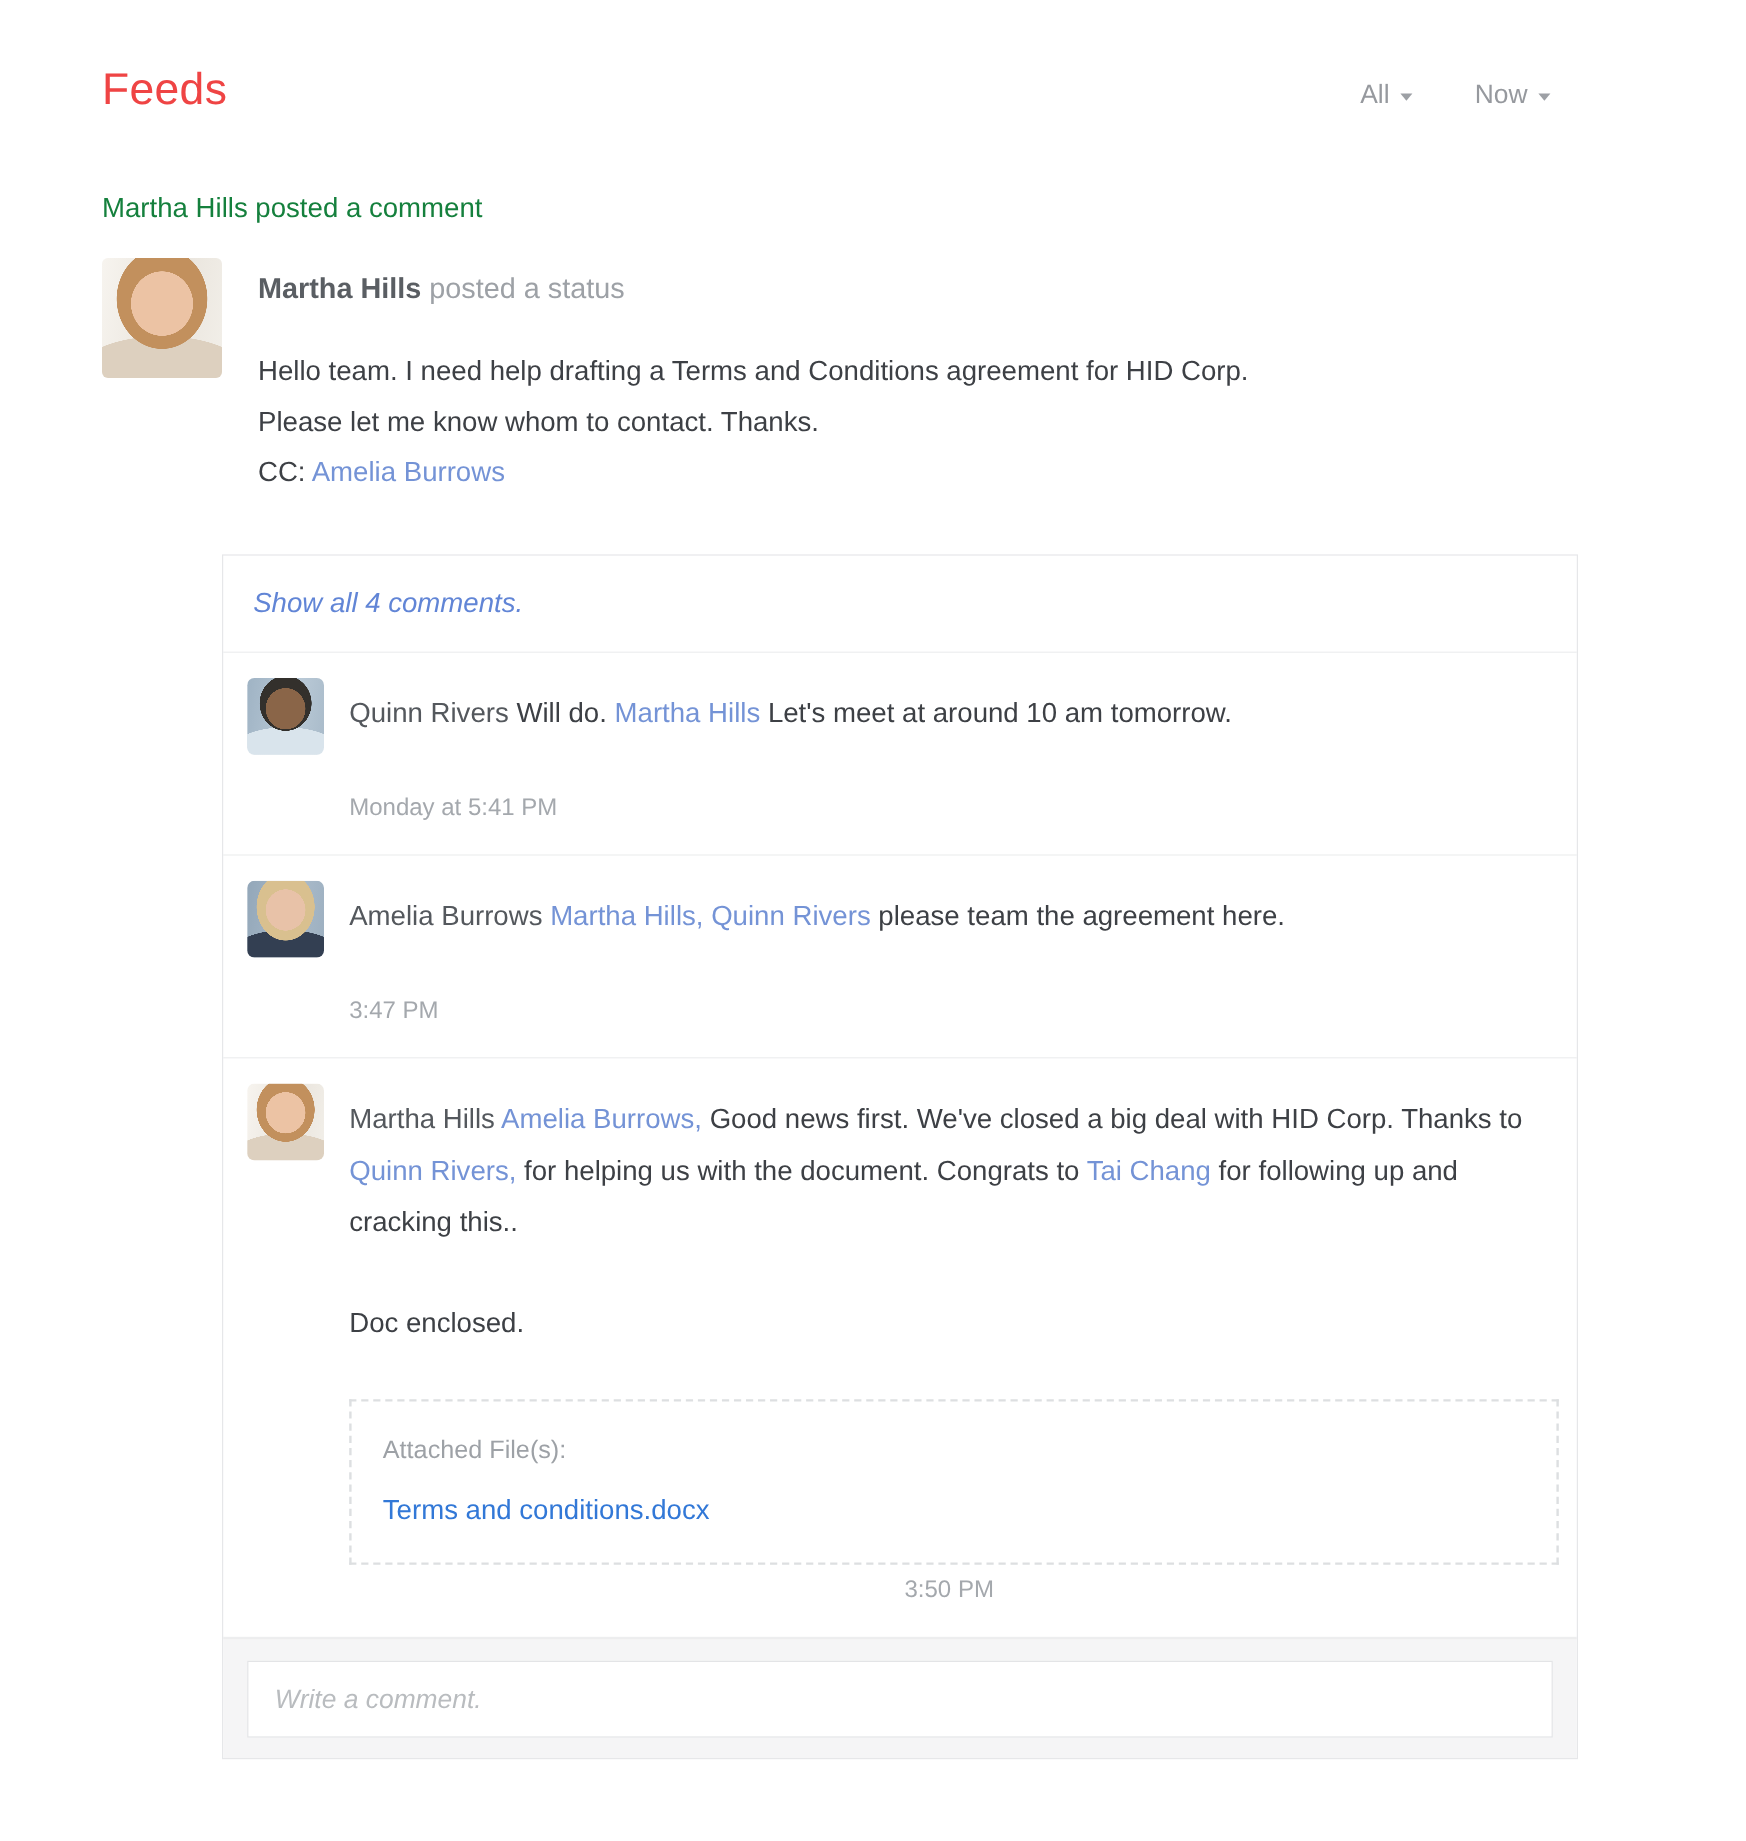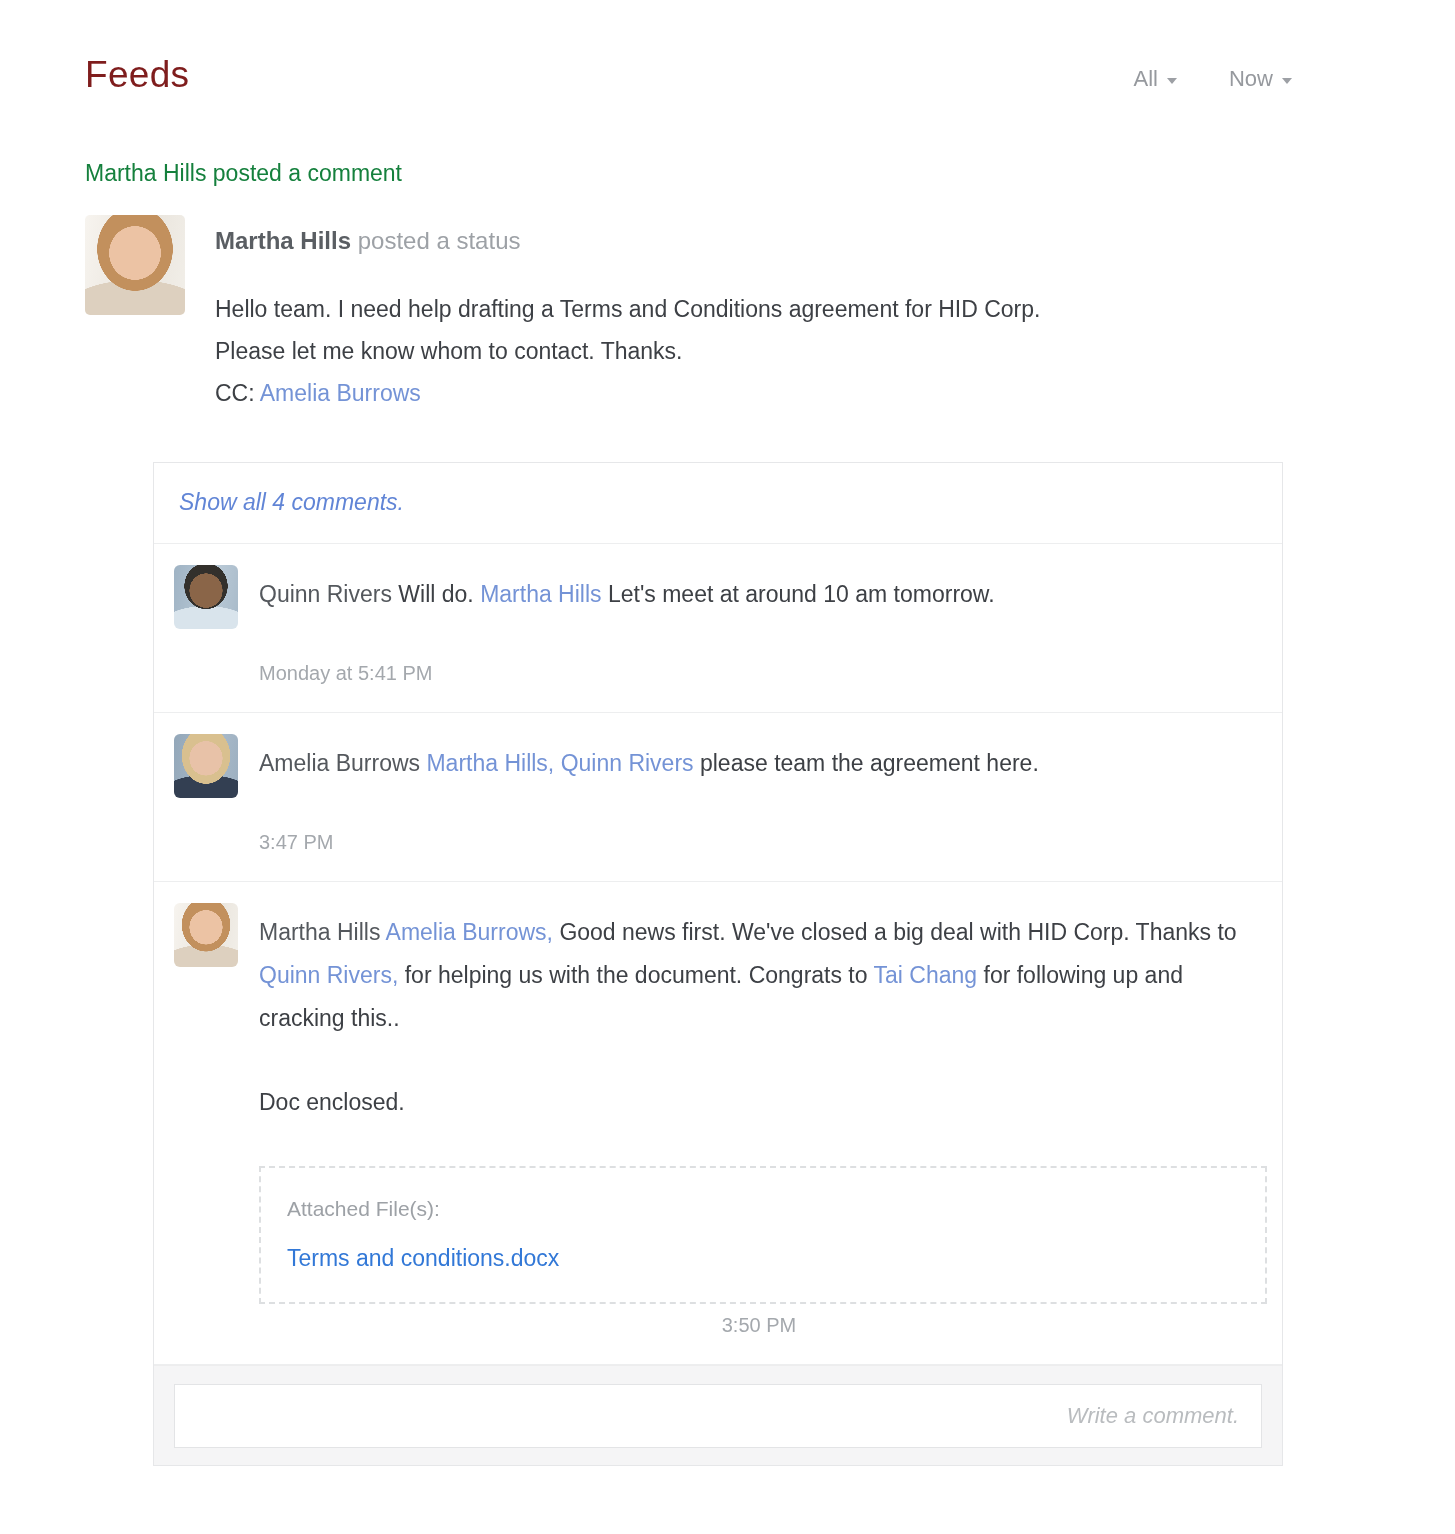--- a/index.html
+++ b/index.html
@@ -10,21 +10,21 @@
     color:#3d4045;
     overflow:hidden;
   }
   .page { position:relative; width:1455px; height:1534px; padding-left:85px; }
 
   
   .page-title {
     padding-top:54px;
     font-size:37px;
     font-weight:400;
-    color:#7f1d1d;
+    color:#ef4444;
     letter-spacing:0.3px;
   }
   .filters {
     position:absolute; top:66px; right:163px;
     display:flex; gap:52px;
     font-size:22px; color:#96999e;
   }
   .filter { cursor:pointer; white-space:nowrap; }
   .caret {
     display:inline-block; width:0; height:0;
@@ -74,21 +74,21 @@
   .status-author { font-weight:700; color:#5a5e63; }
   .status-action { color:#9da1a6; }
   .status-time { margin-top:11px; font-size:20px; color:#9da1a6; }
   .status-body { margin-top:33px; font-size:23px; line-height:42px; color:#3d4045; }
 
   a.mention { color:#7493d6; text-decoration:none; cursor:pointer; }
 
   
   .comments-card {
     margin-top:48px;
-    margin-left:68px;
+    margin-left:100px;
     width:1130px;
     border:1px solid #e6e7e9;
     background:#ffffff;
   }
   .show-all-wrap {
     padding:26px 25px 27px 25px;
     border-bottom:1px solid #edeeef;
   }
   a.show-all {
     font-size:23px; font-style:italic;
@@ -131,21 +131,20 @@
   }
   .comment-input {
     width:1088px; height:64px;
     background:#ffffff;
     border:1px solid #e3e4e6;
     padding:0 22px;
     font-family:"Liberation Sans", sans-serif;
     font-size:22px;
     color:#3d4045;
     outline:none;
-    text-align:right;
   }
   .comment-input::placeholder { color:#b9bcbf; font-style:italic; }
 </style>
 </head>
 <body>
 
 <div class="page">
 
   <h1 class="page-title">Feeds</h1>
 

